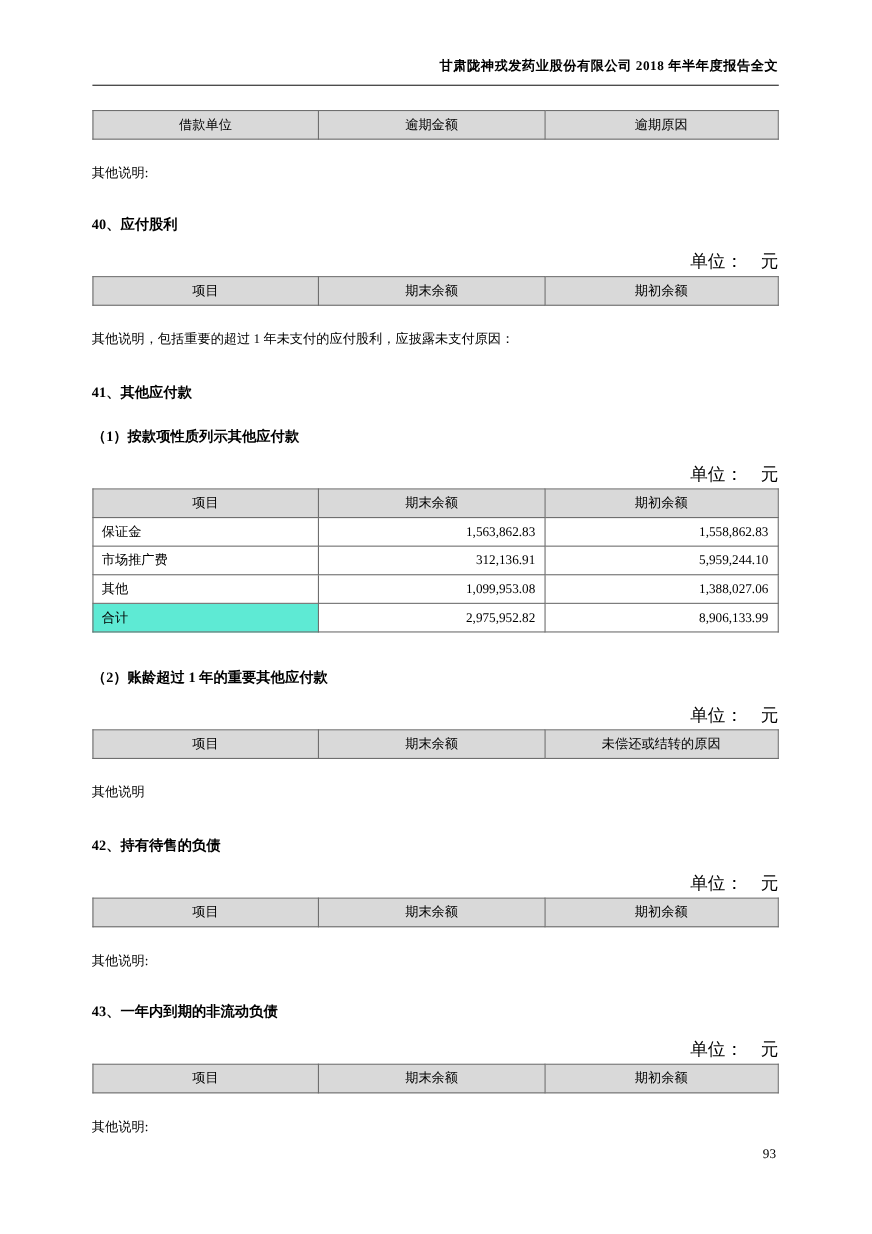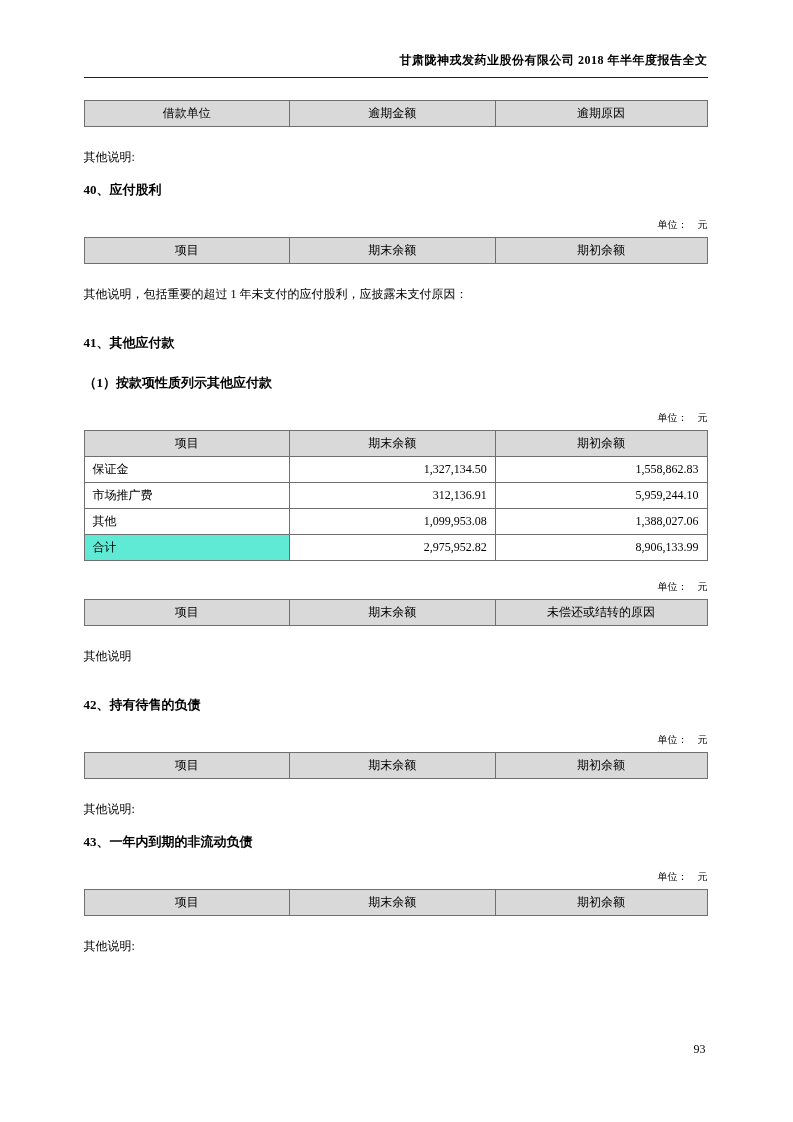--- a/index.html
+++ b/index.html
@@ -50,30 +50,30 @@
     font-size:12px;
     margin-top:22px;
     line-height:16px;
   }
   .sec-heading {
     font-size:13px;
     font-weight:bold;
     margin-top:32px;
     line-height:18px;
   }
-  .sec-heading.tight { margin-top:16px; }
+  .sec-heading.tight { margin-top:30px; }
   .sub-heading {
     font-size:13px;
     font-weight:bold;
     margin-top:22px;
     line-height:18px;
   }
   .unit {
     text-align:right;
-    font-size:10px;
+    font-size:16px;
     margin-top:18px;
     margin-bottom:4px;
     line-height:16px;
   }
   .page-number {
     position:absolute;
     top:1042px;
     right:76px;
     font-size:12px;
   }
@@ -134,41 +134,42 @@
     <thead>
       <tr>
         <th>项目</th>
         <th>期末余额</th>
         <th>期初余额</th>
       </tr>
     </thead>
     <tbody>
       <tr>
         <td class="cell-name">保证金</td>
-        <td class="cell-num">1,327,134.50</td>
+        <td class="cell-num">1,563,862.83</td>
         <td class="cell-num">1,558,862.83</td>
       </tr>
       <tr>
         <td class="cell-name">市场推广费</td>
         <td class="cell-num">312,136.91</td>
         <td class="cell-num">5,959,244.10</td>
       </tr>
       <tr>
         <td class="cell-name">其他</td>
         <td class="cell-num">1,099,953.08</td>
         <td class="cell-num">1,388,027.06</td>
       </tr>
       <tr class="total-row">
         <td class="cell-name">合计</td>
         <td class="cell-num">2,975,952.82</td>
         <td class="cell-num">8,906,133.99</td>
       </tr>
     </tbody>
   </table>
 
+  <div class="sub-heading" style="margin-top:32px;">（2）账龄超过 1 年的重要其他应付款</div>
   <div class="unit">单位：　元</div>
   <table class="tbl">
     <colgroup>
         <col class="col1">
         <col class="col2">
         <col class="col3">
       </colgroup>
     <thead>
       <tr>
         <th>项目</th>

